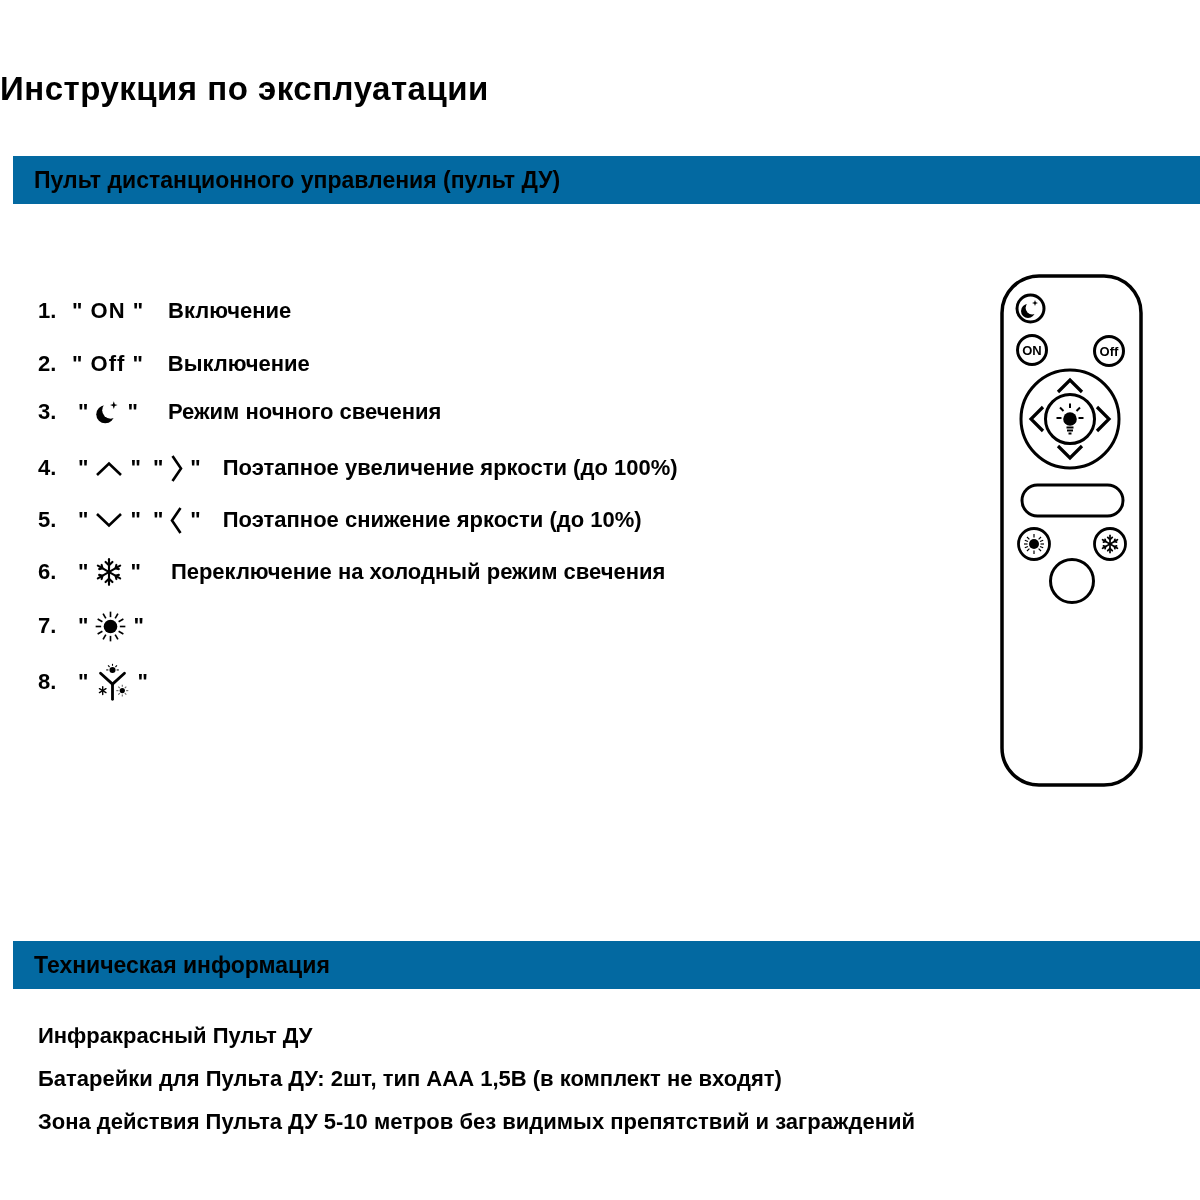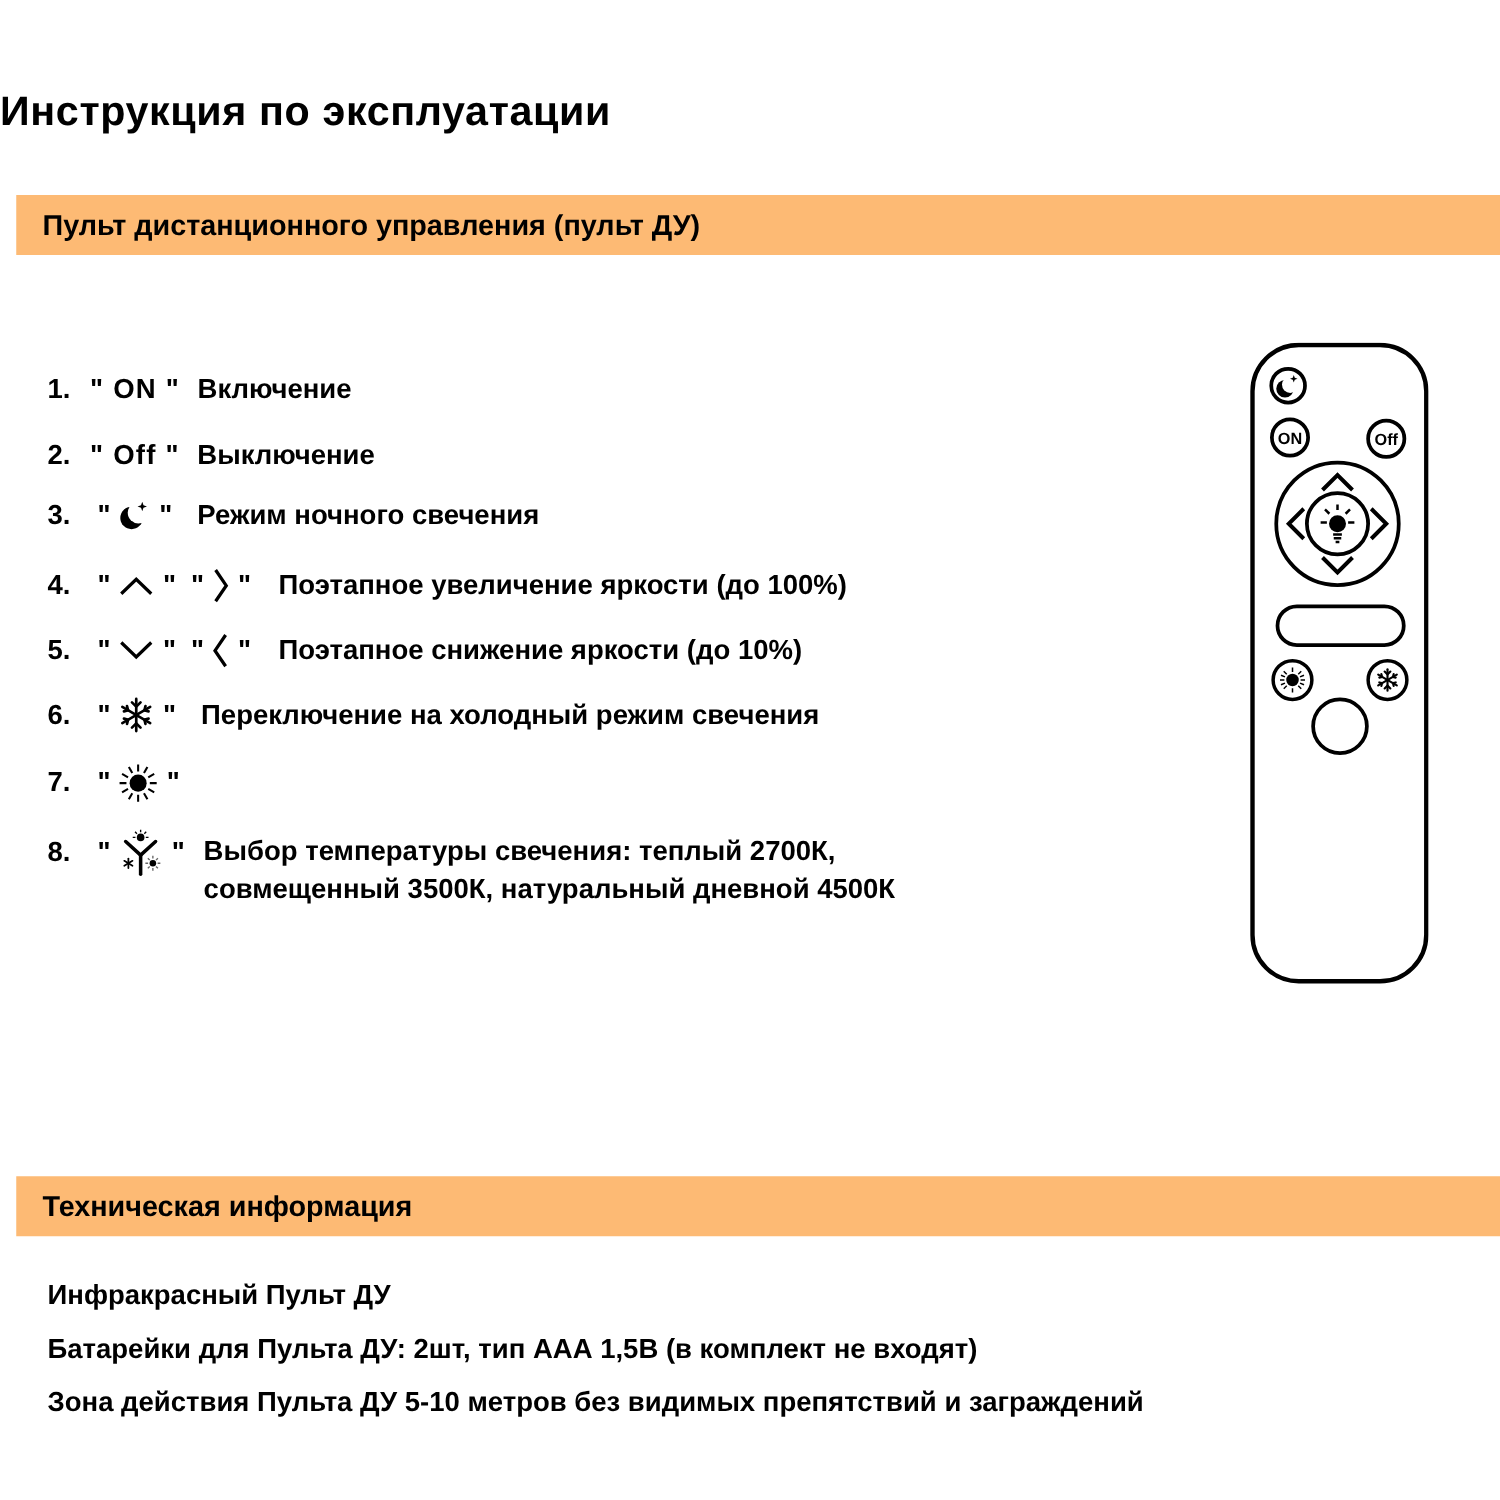--- a/index.html
+++ b/index.html
@@ -8,34 +8,34 @@
     background:#ffffff;color:#000;
     font-family:"Liberation Sans","DejaVu Sans",sans-serif;
     font-weight:700;
   }
   .page-title{
     position:absolute;top:70px;left:0;width:1200px;
     font-size:33px;font-weight:700;letter-spacing:0.5px;
   }
   .banner{
     position:absolute;left:13px;right:0;height:48px;
-    background:#fdba74;display:flex;align-items:center;
+    background:#0369a1;display:flex;align-items:center;
     padding-left:21px;box-sizing:border-box;
     font-size:23px;font-weight:700;
   }
   .banner.b1{top:156px;}
   .banner.b2{top:941px;}
   .item{
     position:absolute;left:38px;display:flex;align-items:center;
     font-size:22px;font-weight:700;white-space:nowrap;height:40px;
   }
   .item .num{min-width:27px;margin-right:7px;}
   .item .q{margin:0 6px;}
   .item .lbl{letter-spacing:1px;}
-  .item .txt{margin-left:14px;}
+  .item .txt{margin-left:24px;}
   .item .txt.gap{margin-left:16px;}
   .icon{display:inline-flex;align-items:center;justify-content:center;}
   .item8{align-items:flex-start;height:auto;}
   .item8 .num{margin-top:8px;}
   .item8 .q{margin-top:8px;}
   .twolines{margin-left:9px;line-height:30px;margin-top:5px;}
   .remote{position:absolute;left:1000px;top:274px;width:143px;height:514px;}
   .tech-line{position:absolute;left:38px;font-size:22px;font-weight:700;white-space:nowrap;}
   .tl1{top:1023px;text-align:right;}
   .tl2{top:1066px;}
@@ -192,24 +192,20 @@
         <line x1="26" y1="21.5" x2="26" y2="19.5"></line>
         <line x1="26" y1="28.5" x2="26" y2="30.5"></line>
         <line x1="28.3" y1="22.7" x2="29.7" y2="21.3"></line>
         <line x1="23.7" y1="22.7" x2="22.3" y2="21.3"></line>
         <line x1="28.3" y1="27.3" x2="29.7" y2="28.7"></line>
         <line x1="23.7" y1="27.3" x2="22.3" y2="28.7"></line>
       </g>
     </svg>
   </span>
   <span class="q">"</span>
-  <span class="twolines">
-    <span style="display:block">Выбор температуры свечения: теплый 2700К,</span>
-    <span style="display:block">совмещенный 3500К, натуральный дневной 4500К</span>
-  </span>
 </div>
 
 <div class="remote">
   <svg width="143" height="514" viewBox="0 0 143 514">
     <rect x="2" y="2" width="139" height="509" rx="37" fill="#fff" stroke="#000" stroke-width="3.5"></rect>
 
     <g>
       <circle cx="30.5" cy="34.5" r="13.5" fill="none" stroke="#000" stroke-width="3"></circle>
       <g>
         <circle cx="28" cy="37" r="7" fill="#000"></circle>

